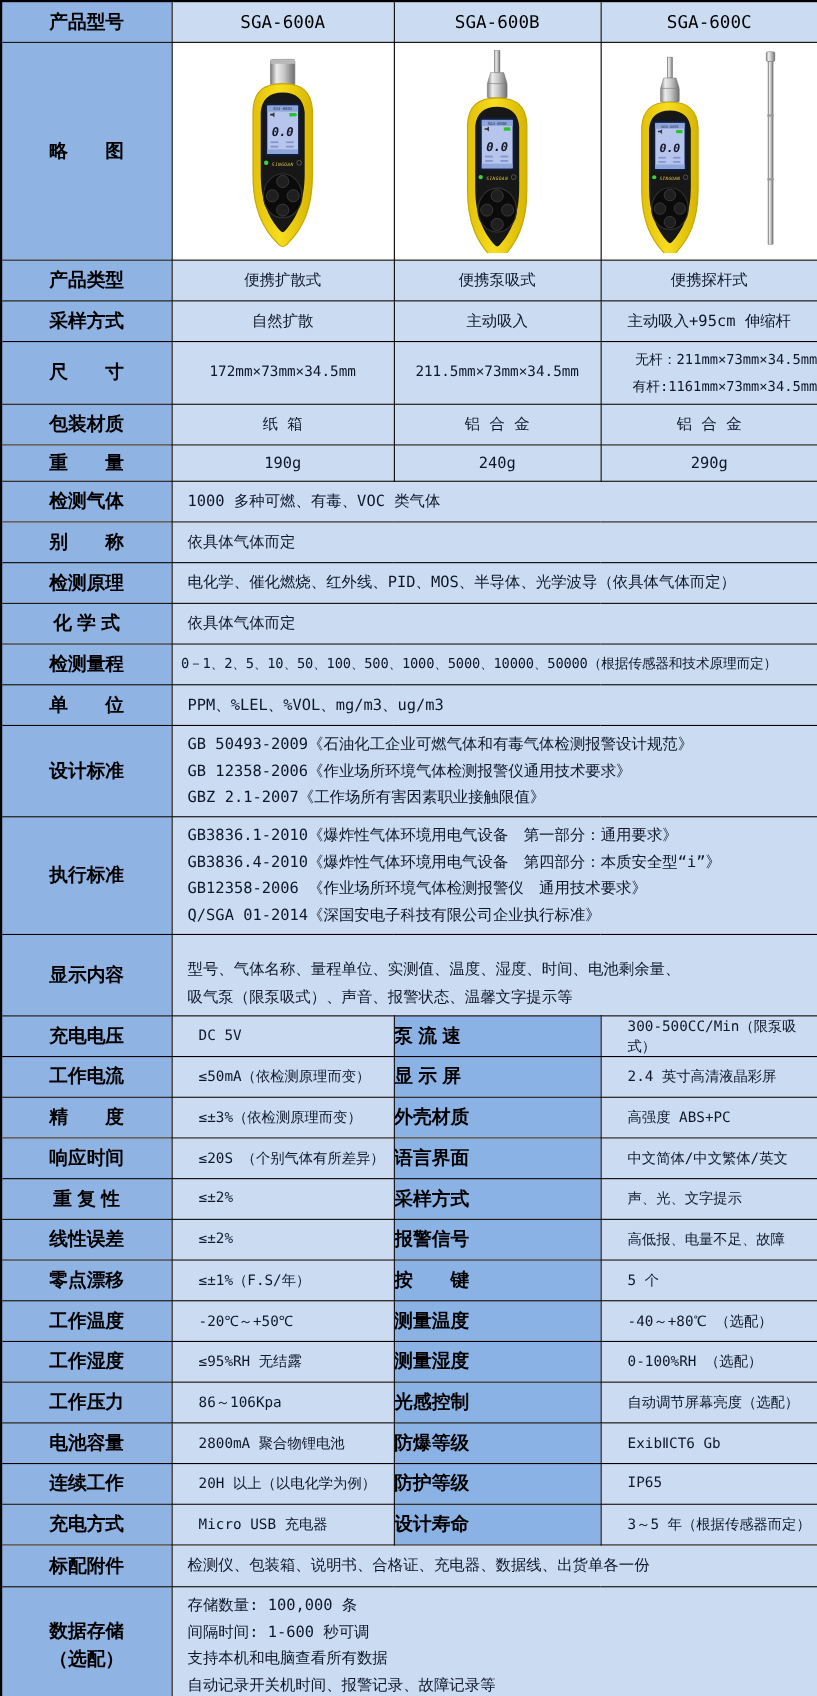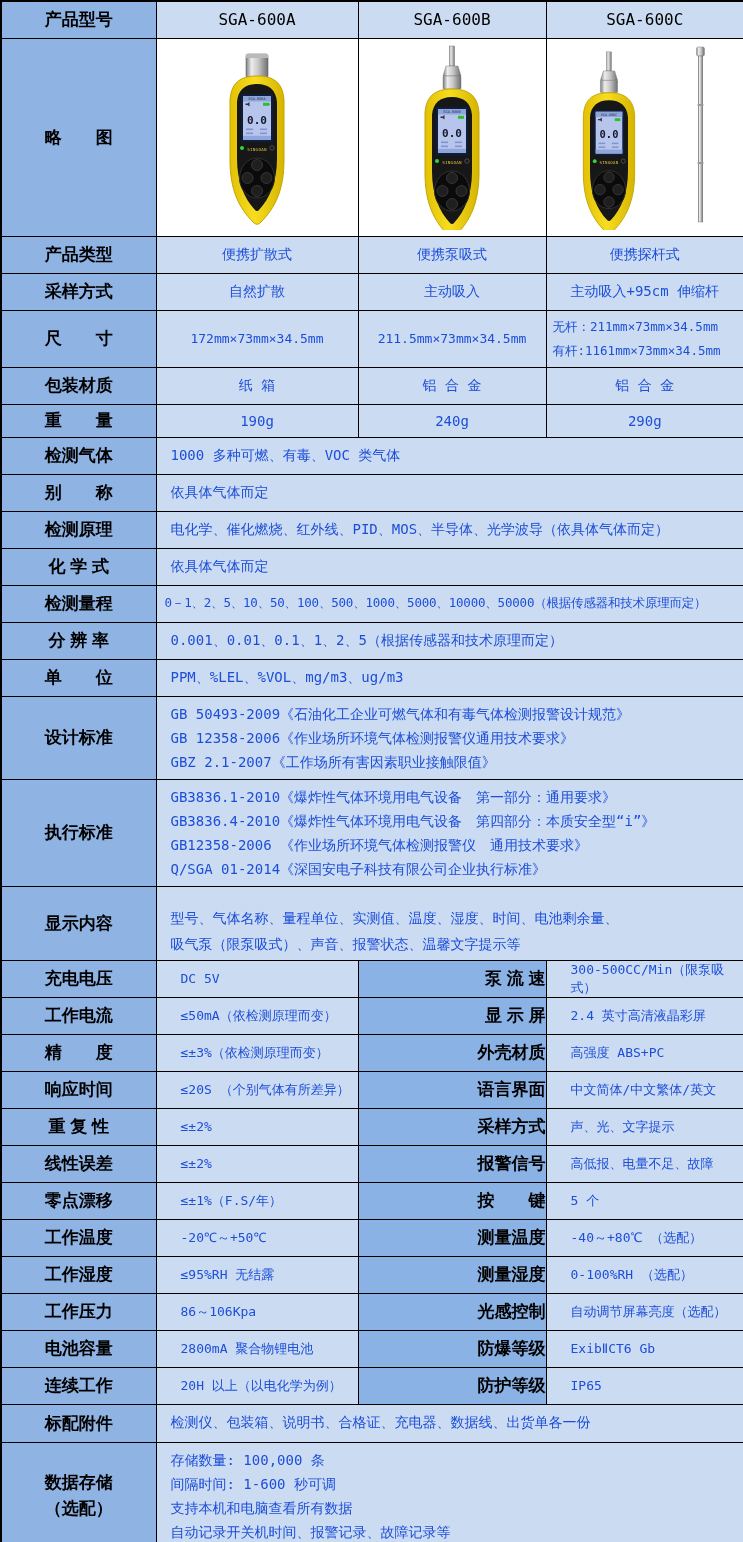--- a/index.html
+++ b/index.html
@@ -1,33 +1,33 @@
 <!DOCTYPE html>
 <html><head>
 <meta charset="utf-8">
 <style>
   html,body{margin:0;padding:0;background:#fff;}
   .page{width:671px;height:1542px;background:#fff;font-family:"Liberation Sans","DejaVu Sans",sans-serif;}
   table.spec{width:743px;border-collapse:collapse;table-layout:fixed;border:2px solid #000;}
   td{border:1px solid #000;padding:0;overflow:hidden;}
   .lbl{background:#8fb3e3;text-align:center;font-weight:bold;font-size:17px;color:#000;}
-  .lbl2{background:#8bb2e4;text-align:right;font-weight:bold;font-size:17px;color:#000;}
-  .val{background:#cbdcf2;font-size:14px;color:#1d4ed8;font-family:"DejaVu Sans Mono","Liberation Mono",monospace;}
+  .lbl2{background:#8bb2e4;text-align:left;font-weight:bold;font-size:17px;color:#000;}
+  .val{background:#cbdcf2;font-size:14px;color:#0f172a;font-family:"DejaVu Sans Mono","Liberation Mono",monospace;}
   .vcenter{text-align:center;}
   .vleft{text-align:left;padding-left:14px;}
   .vleft-sm{text-align:left;padding-left:24px;font-size:13px;}
   .pre{white-space:pre-line;}
-  .imgcell{background:#fff;text-align:left;vertical-align:middle;}
+  .imgcell{background:#fff;text-align:left;vertical-align:middle;font-style:italic;}
   .model{background:#cbdcf2;text-align:center;font-size:16px;font-family:"DejaVu Sans Mono","Liberation Mono",monospace;color:#000;}
   .tall{line-height:24px;padding-top:5px;padding-bottom:5px;}
   .tall2{line-height:26px;padding-top:18px;padding-bottom:3px;}
   .tight{font-size:12.5px;letter-spacing:-0.2px;padding-left:8px;}
   .h37{height:37px;} .h33{height:33px;} .h57{height:57px;} .h198{height:198px;}
   .h74{height:74px;} .h98{height:98px;} .h54{height:54px;} .h38{height:38px;margin-top:36px;} .h101{height:101px;}
-  .dimlines{font-size:12.5px;line-height:24px;padding-left:6px;}
+  .dimlines{font-size:12.5px;line-height:24px;padding-left:6px;text-align:right;}
   .storage-lbl{line-height:26px;}
   .devwrap{display:flex;align-items:center;justify-content:center;height:100%;}
   svg text{font-family:"DejaVu Sans Mono","Liberation Mono",monospace;}
 </style>
 </head>
 <body>
 
 <div class="page">
 <table class="spec">
 <colgroup>
@@ -215,24 +215,20 @@
 </tr>
 <tr class="h37">
   <td class="lbl">化 学 式</td>
   <td class="val vleft" colspan="3">依具体气体而定</td>
 </tr>
 <tr class="h37">
   <td class="lbl">检测量程</td>
   <td class="val vleft tight" colspan="3">0－1、2、5、10、50、100、500、1000、5000、10000、50000（根据传感器和技术原理而定）</td>
 </tr>
 <tr class="h37">
-  <td class="lbl">分 辨 率</td>
-  <td class="val vleft" colspan="3">0.001、0.01、0.1、1、2、5（根据传感器和技术原理而定）</td>
-</tr>
-<tr class="h37">
   <td class="lbl">单　　位</td>
   <td class="val vleft" colspan="3">PPM、%LEL、%VOL、mg/m3、ug/m3</td>
 </tr>
 <tr class="h74">
   <td class="lbl">设计标准</td>
   <td class="val vleft pre tall" colspan="3">GB 50493-2009《石油化工企业可燃气体和有毒气体检测报警设计规范》
 GB 12358-2006《作业场所环境气体检测报警仪通用技术要求》
 GBZ 2.1-2007《工作场所有害因素职业接触限值》</td>
 </tr>
 <tr class="h98">
@@ -312,20 +308,26 @@
   <td class="lbl">电池容量</td>
   <td class="val vleft-sm">2800mA 聚合物锂电池</td>
   <td class="lbl2">防爆等级</td>
   <td class="val vleft-sm">ExibⅡCT6 Gb</td>
 </tr>
 <tr class="h37">
   <td class="lbl">连续工作</td>
   <td class="val vleft-sm">20H 以上（以电化学为例）</td>
   <td class="lbl2">防护等级</td>
   <td class="val vleft-sm">IP65</td>
+</tr>
+<tr class="h37">
+  <td class="lbl">充电方式</td>
+  <td class="val vleft-sm">Micro USB 充电器</td>
+  <td class="lbl2">设计寿命</td>
+  <td class="val vleft-sm">3～5 年（根据传感器而定）</td>
 </tr>
 
 <tr class="h38">
   <td class="lbl">标配附件</td>
   <td class="val vleft" colspan="3">检测仪、包装箱、说明书、合格证、充电器、数据线、出货单各一份</td>
 </tr>
 
 <tr class="h101">
   <td class="lbl pre storage-lbl">数据存储
 （选配）</td>

